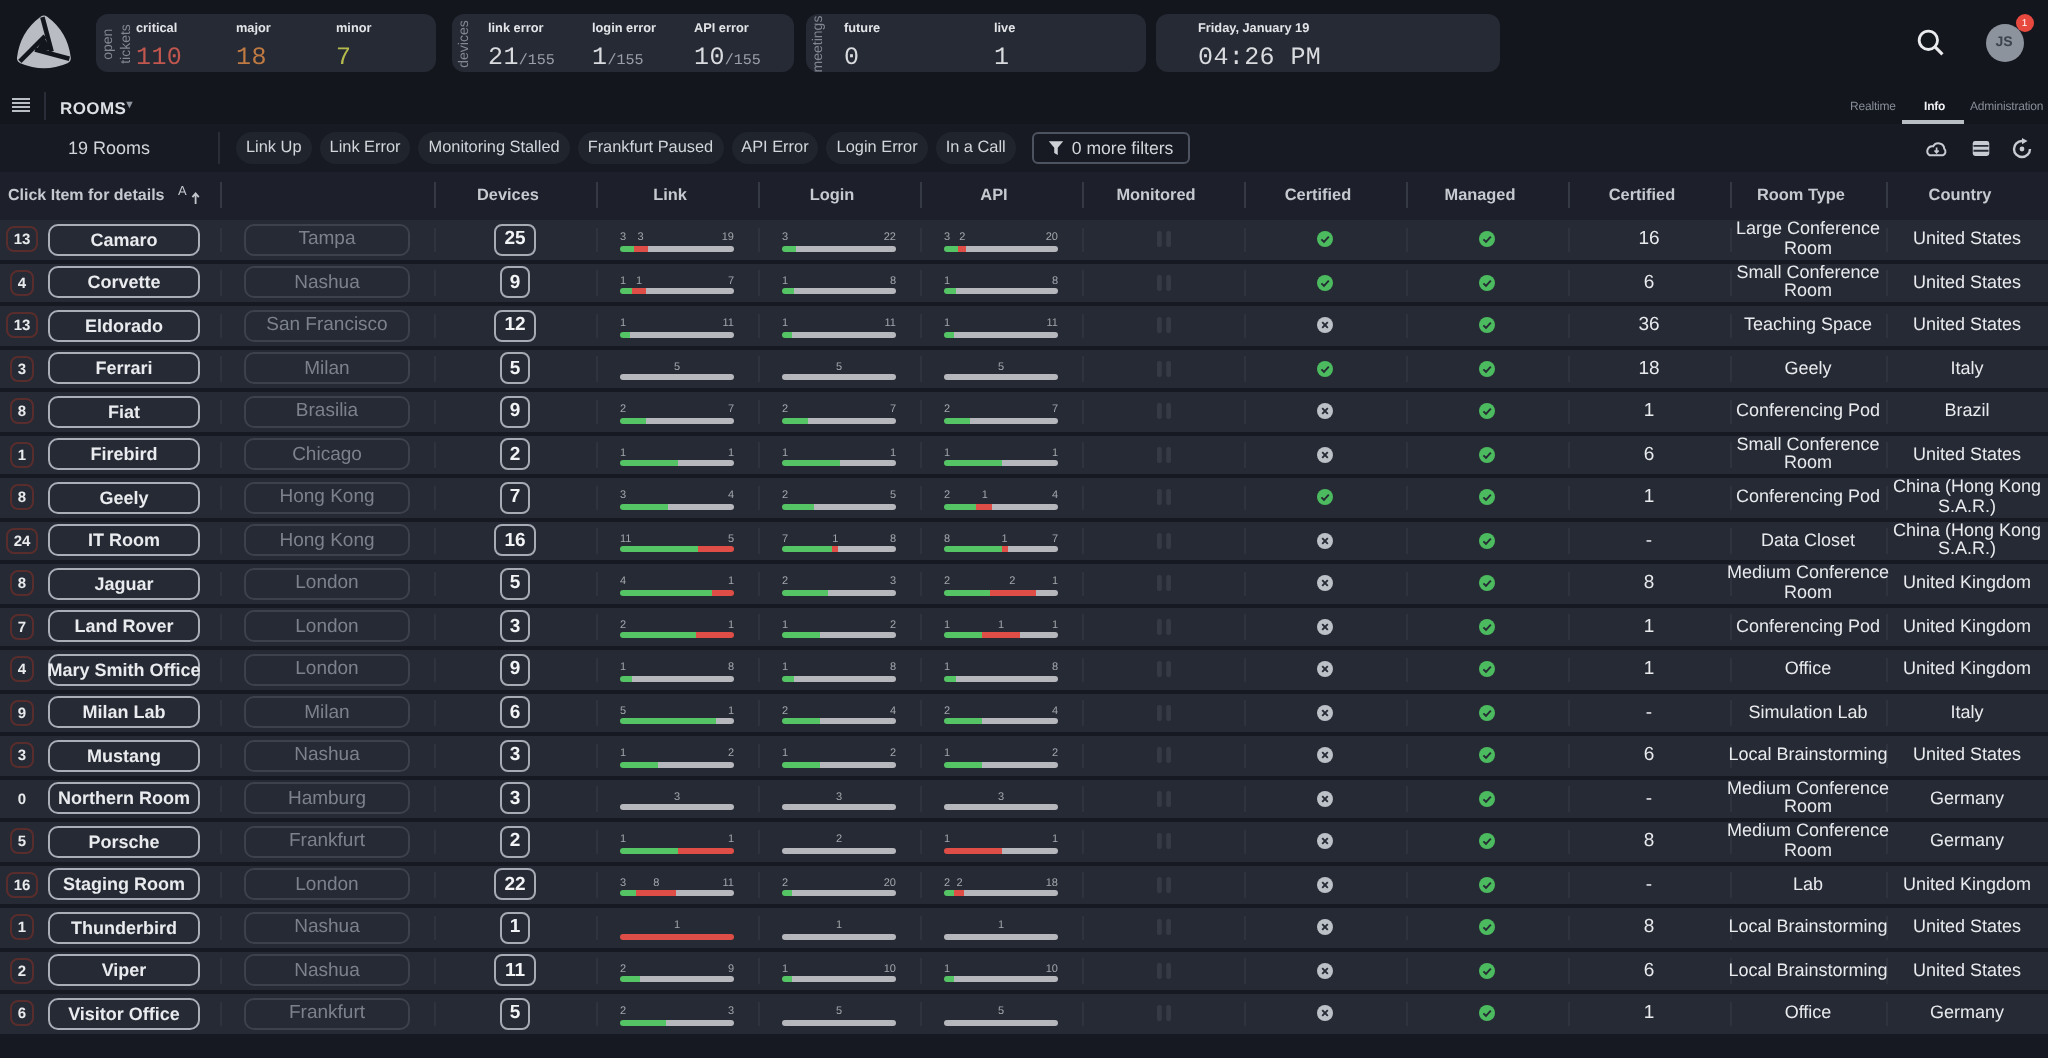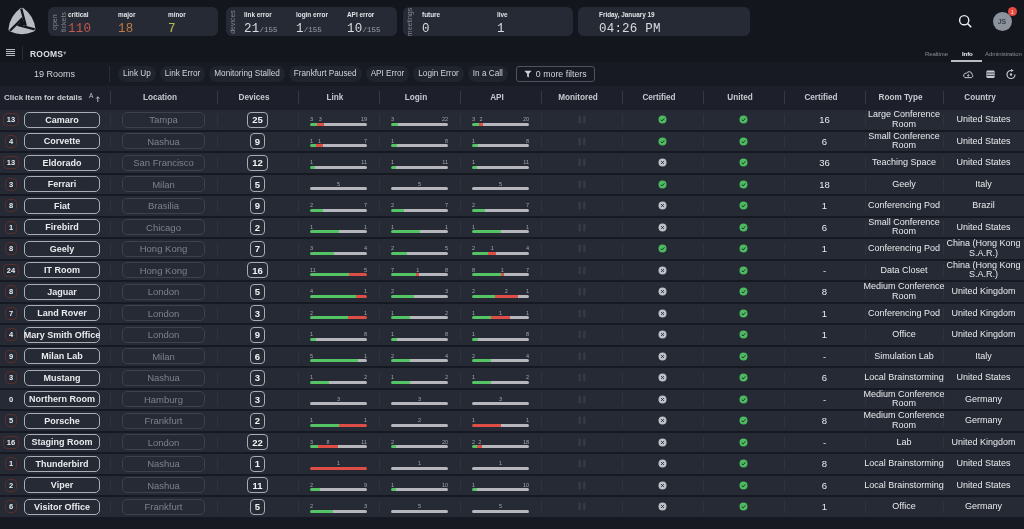--- a/index.html
+++ b/index.html
@@ -186,28 +186,27 @@
       <u class="vs" style="left:217px"></u>
       <u class="vs" style="left:298px"></u>
       <u class="vs" style="left:379px"></u>
       <u class="vs" style="left:460px"></u>
       <u class="vs" style="left:541px"></u>
       <u class="vs" style="left:622px"></u>
       <u class="vs" style="left:703px"></u>
       <u class="vs" style="left:784px"></u>
       <u class="vs" style="left:865px"></u>
       <u class="vs" style="left:943px"></u>
-  <div class="hc" style="left:110px;width:107px">Location</div>
       <div class="hc" style="left:217px;width:81px">Devices</div>
       <div class="hc" style="left:298px;width:81px">Link</div>
       <div class="hc" style="left:379px;width:81px">Login</div>
       <div class="hc" style="left:460px;width:81px">API</div>
       <div class="hc" style="left:541px;width:81px">Monitored</div>
       <div class="hc" style="left:622px;width:81px">Certified</div>
-      <div class="hc" style="left:703px;width:81px">United</div>
+      <div class="hc" style="left:703px;width:81px">Managed</div>
       <div class="hc" style="left:784px;width:81px">Certified</div>
       <div class="hc" style="left:865px;width:78px">Room Type</div>
       <div class="hc" style="left:943px;width:81px">Country</div>
 </div>
 <div class="rows">
 <div class="row">
         <u class="vs" style="left:110px"></u>
         <u class="vs" style="left:217px"></u>
         <u class="vs" style="left:298px"></u>
         <u class="vs" style="left:379px"></u>

